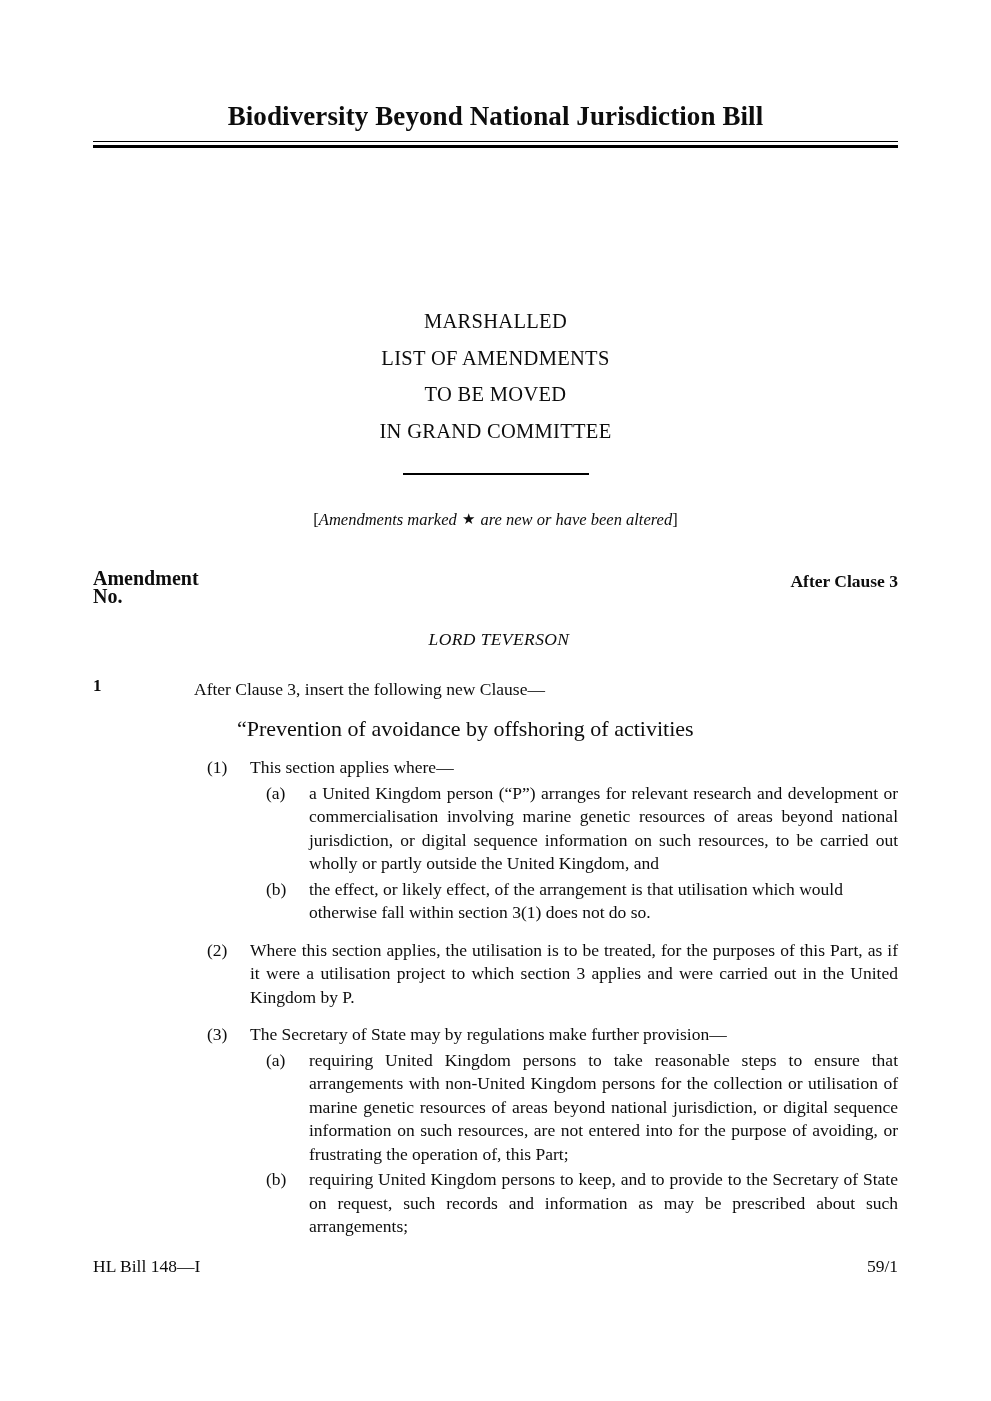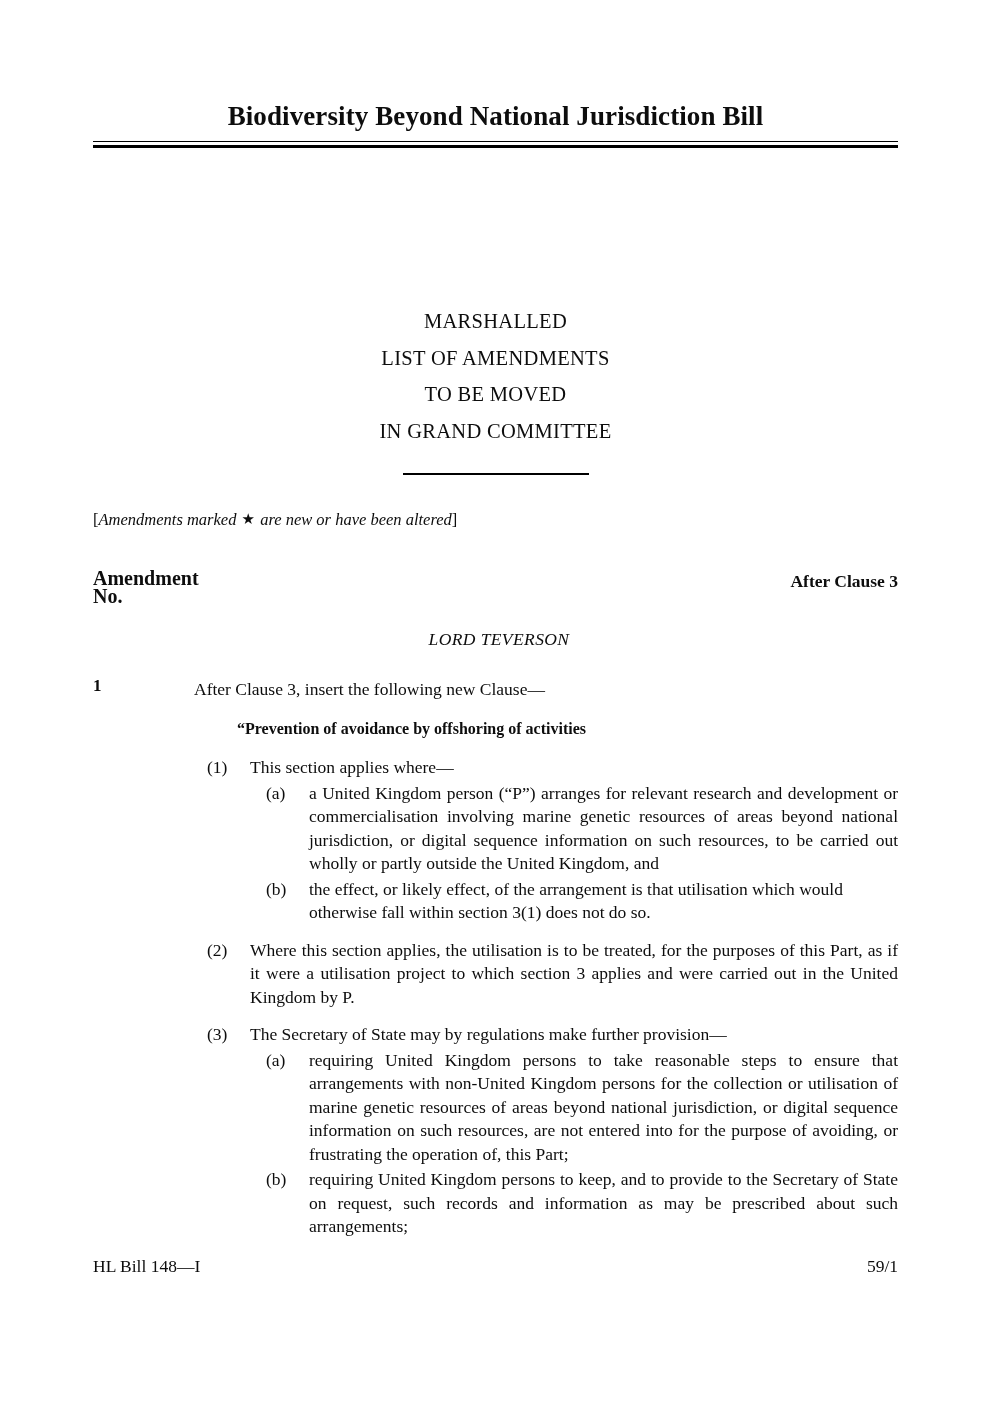--- a/index.html
+++ b/index.html
@@ -72,20 +72,21 @@
     width: 186px;
     height: 1.6px;
     background: #000;
   }
 
   .note {
     position: absolute;
     left: 93px;
     top: 510px;
     width: 805px;
+    text-align: center;
     font-size: 16.5px;
     font-style: italic;
   }
   .note .brk {
     font-style: normal;
   }
   .note .star {
     font-style: normal;
     font-size: 15px;
     vertical-align: 1px;
@@ -150,22 +151,22 @@
     font-weight: bold;
   }
   .amend-intro {
     margin-left: 101px;
     font-size: 17.5px;
     line-height: 26px;
   }
   .clause-title {
     margin-left: 144px;
     margin-top: 14px;
-    font-size: 16px;
-    font-weight: bold;
+    font-size: 22px;
+    font-weight: normal;
     line-height: 26px;
   }
 
   .lvl1 {
     position: relative;
     margin-top: 14px;
     padding-left: 157px;
     font-size: 17.5px;
     line-height: 23.5px;
     text-align: justify;

